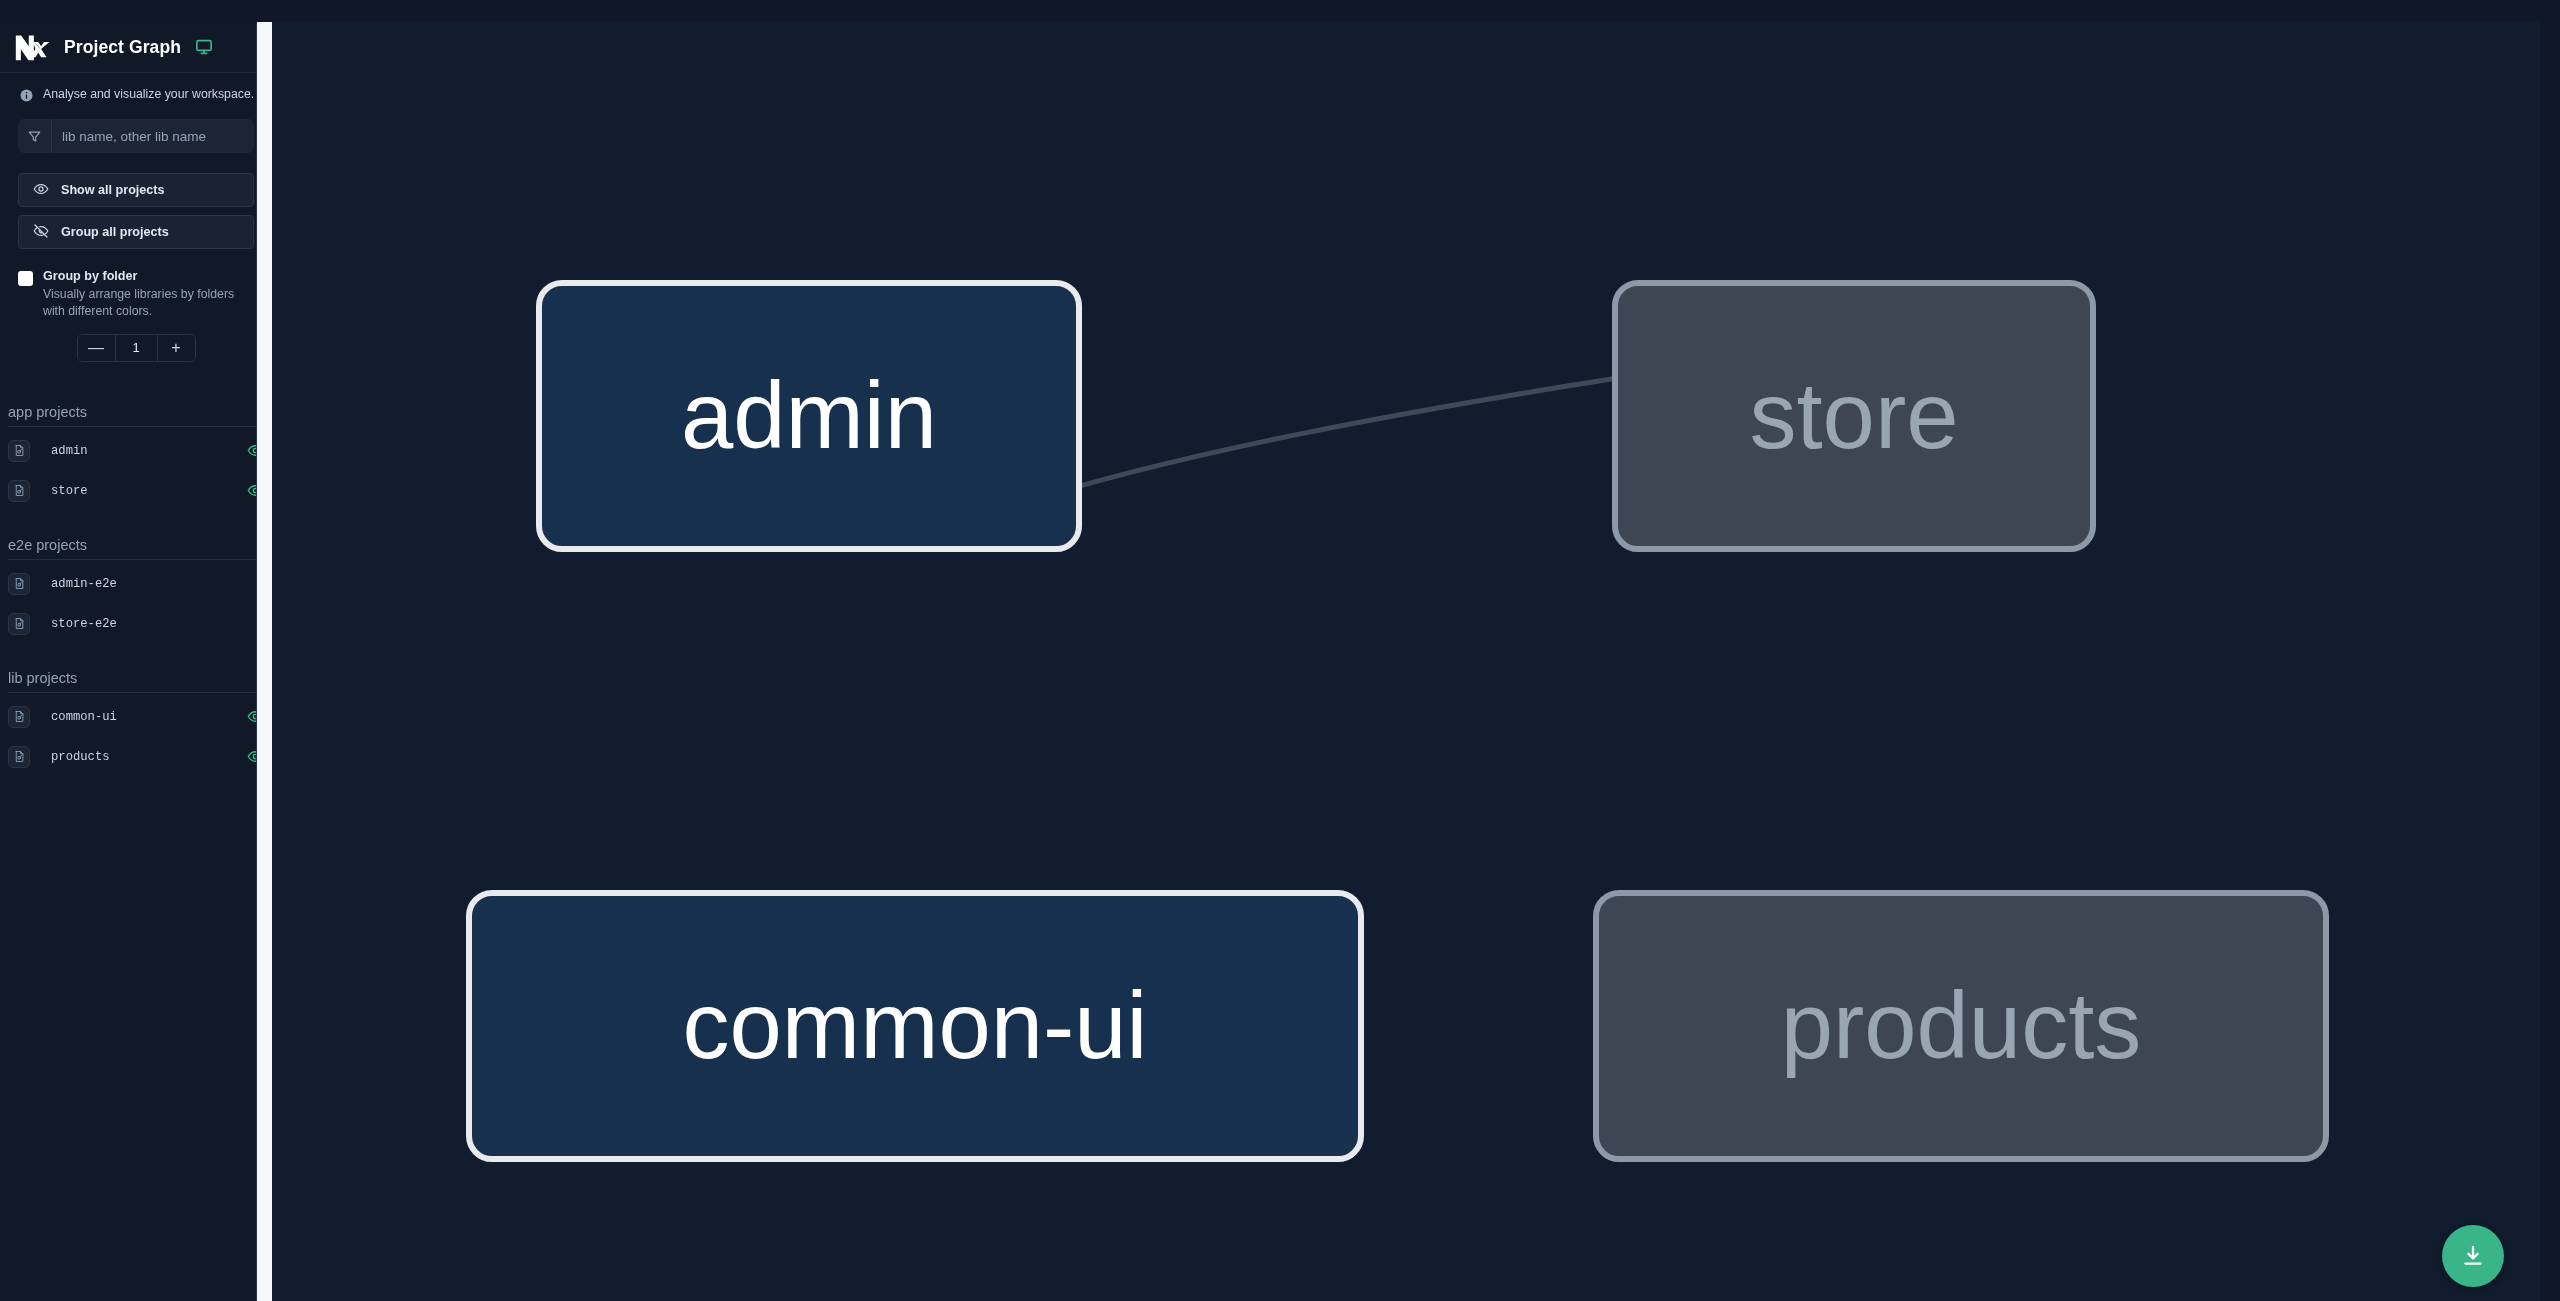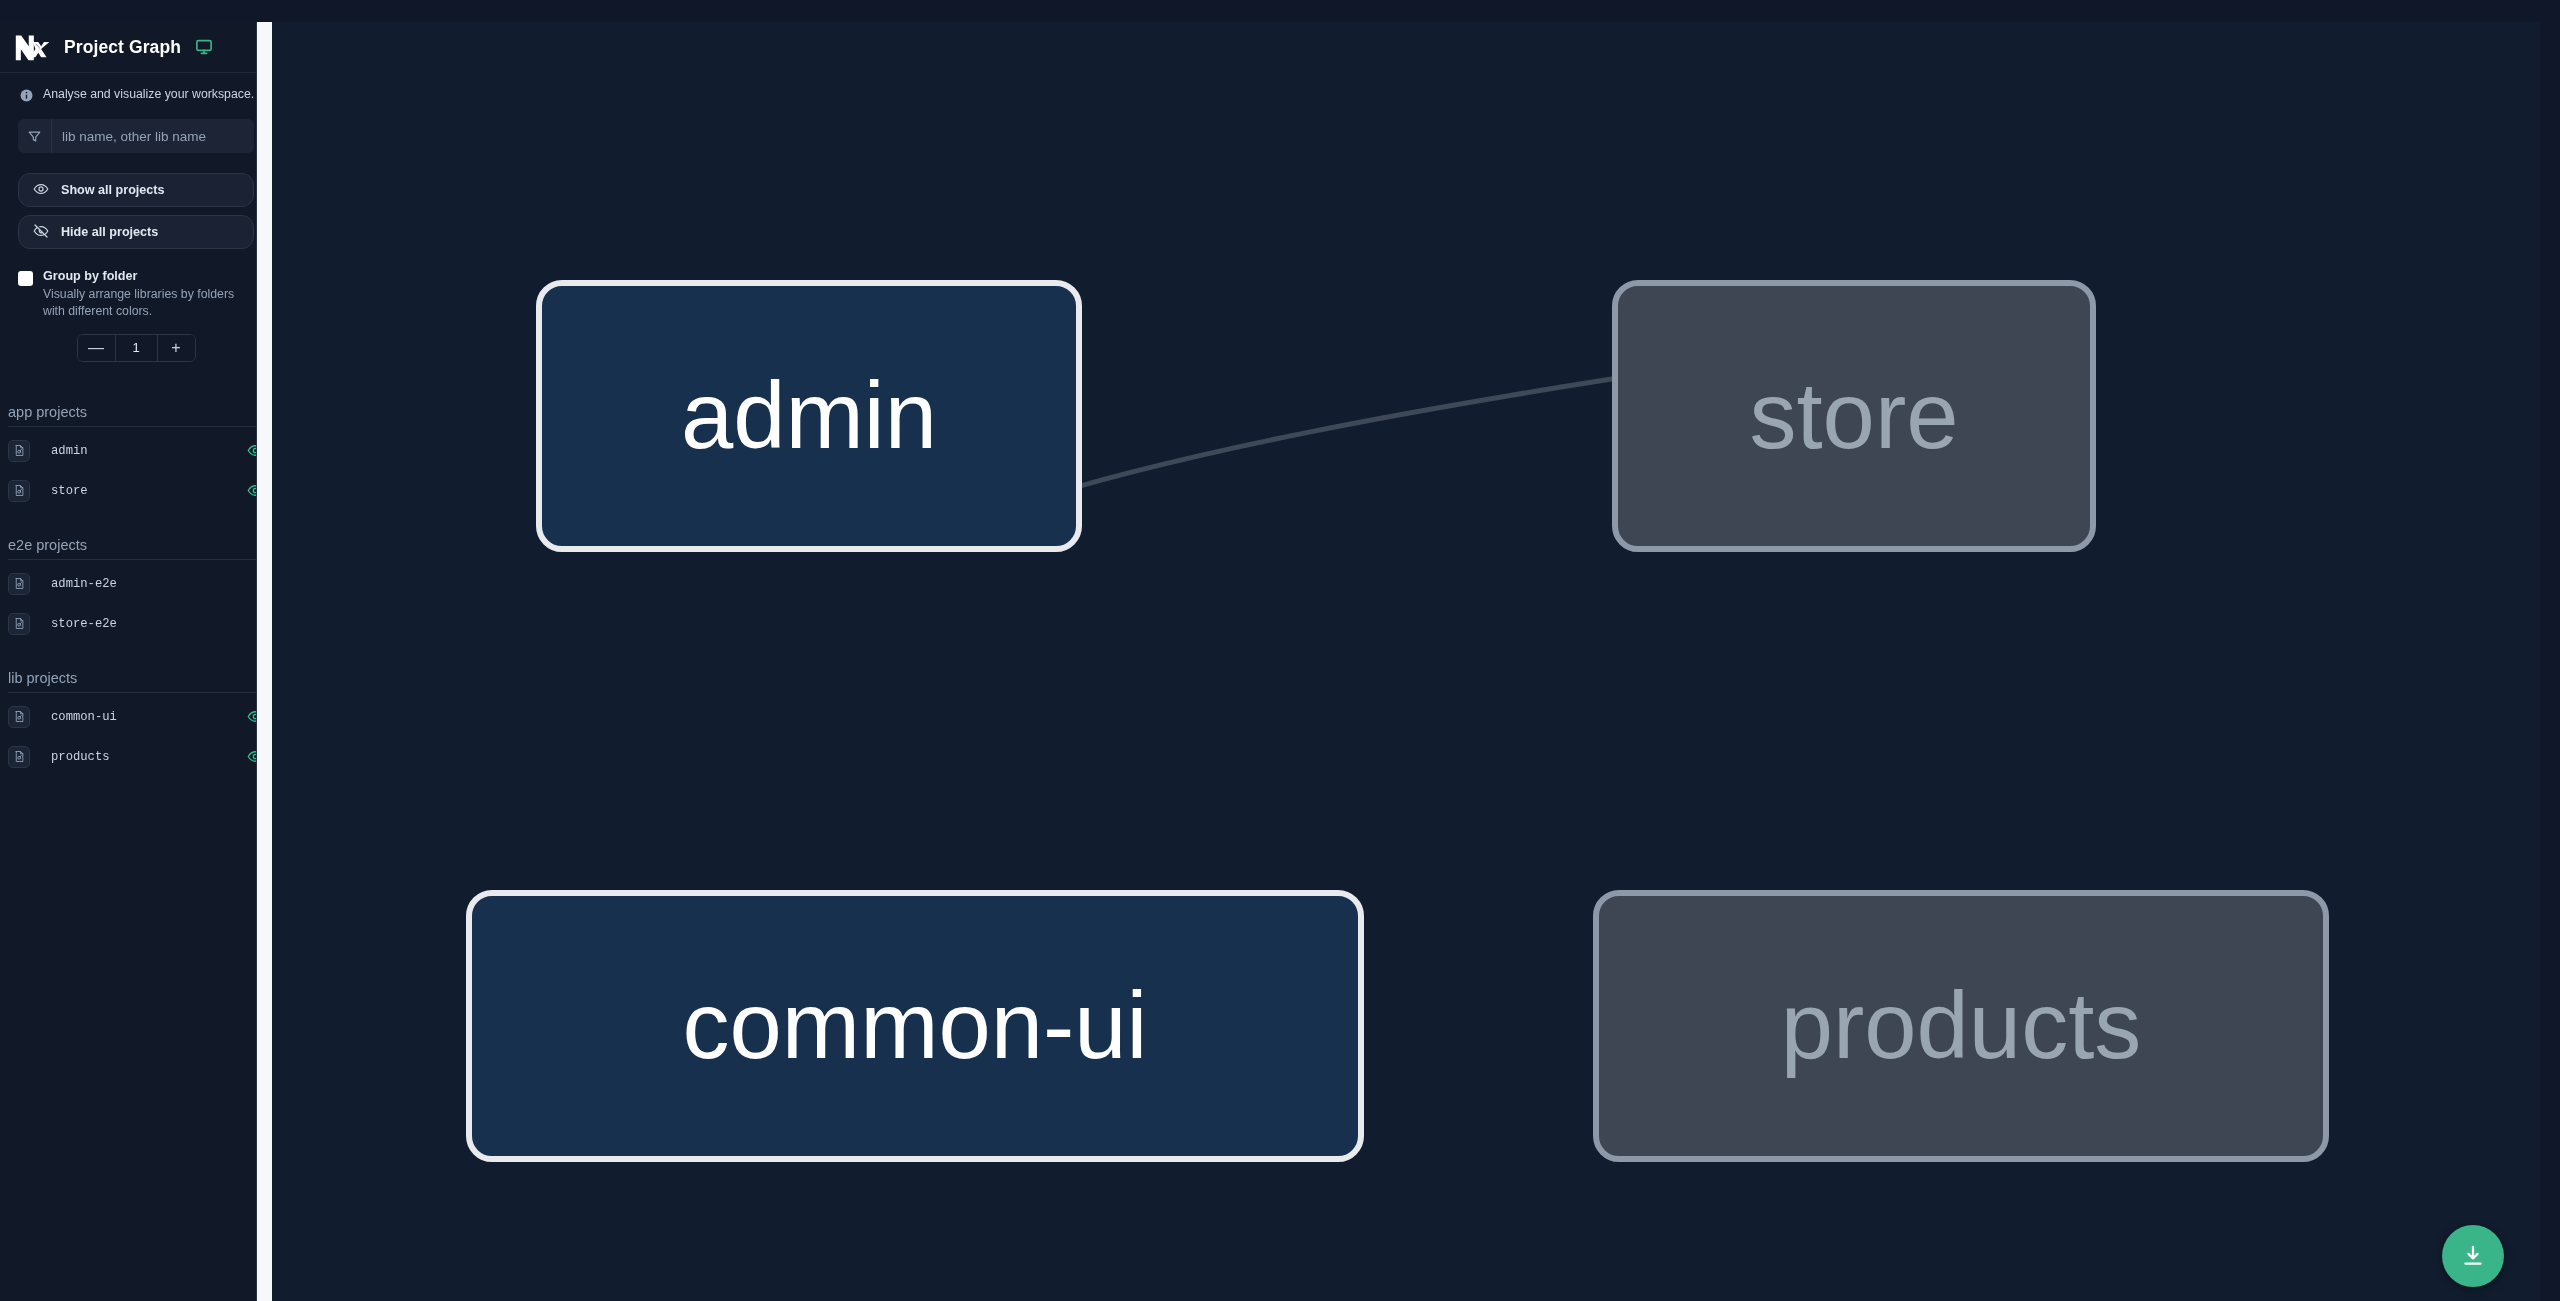--- a/index.html
+++ b/index.html
@@ -107,21 +107,21 @@
   .check-sub {
     color: #94a3b8; font-size: 12.3px; line-height: 1.38; margin-top: 1px;
   }
 
   
   .actions { padding: 20px 18px 0 18px; display: flex; flex-direction: column; gap: 8px; }
   .act-btn {
     height: 34px; width: 100%;
     background: #1a2233;
     border: 1px solid #2b3547;
-    border-radius: 12px;
+    border-radius: 4px;
     color: #e2e8f0;
     font-family: "Liberation Sans", sans-serif;
     font-size: 12.6px; font-weight: bold;
     display: flex; align-items: center;
     padding-left: 14px; gap: 12px;
     cursor: pointer;
   }
   .act-btn svg { width: 16px; height: 16px; flex: 0 0 16px; }
 
   
@@ -279,21 +279,21 @@
         <span>Show all projects</span>
       </button>
       <button class="act-btn">
         <span>
           <svg viewBox="0 0 24 24" fill="none" stroke="#cbd5e1" stroke-width="1.8" stroke-linecap="round" stroke-linejoin="round" aria-hidden="true">
             <path d="M9.9 5.6A9.9 9.9 0 0 1 12 5.3c6.4 0 10.2 6.7 10.2 6.7a19 19 0 0 1-3.3 4.2M6.2 6.7A18.7 18.7 0 0 0 1.8 12S5.6 18.7 12 18.7c1.9 0 3.5-.6 4.9-1.4"></path>
             <path d="M9.9 9.9a3.1 3.1 0 0 0 4.3 4.3"></path>
             <path d="M3 3l18 18"></path>
           </svg>
         </span>
-        <span>Hide all projects</span>
+        <span>Group all projects</span>
       </button>
     </div>
 
     <div class="check-group">
       <span class="cbox white"></span>
       <span class="check-texts">
         <span class="check-title" style="display:block">Group by folder</span>
         <span class="check-sub" style="display:block">Visually arrange libraries by folders with different colors.</span>
       </span>
     </div>

